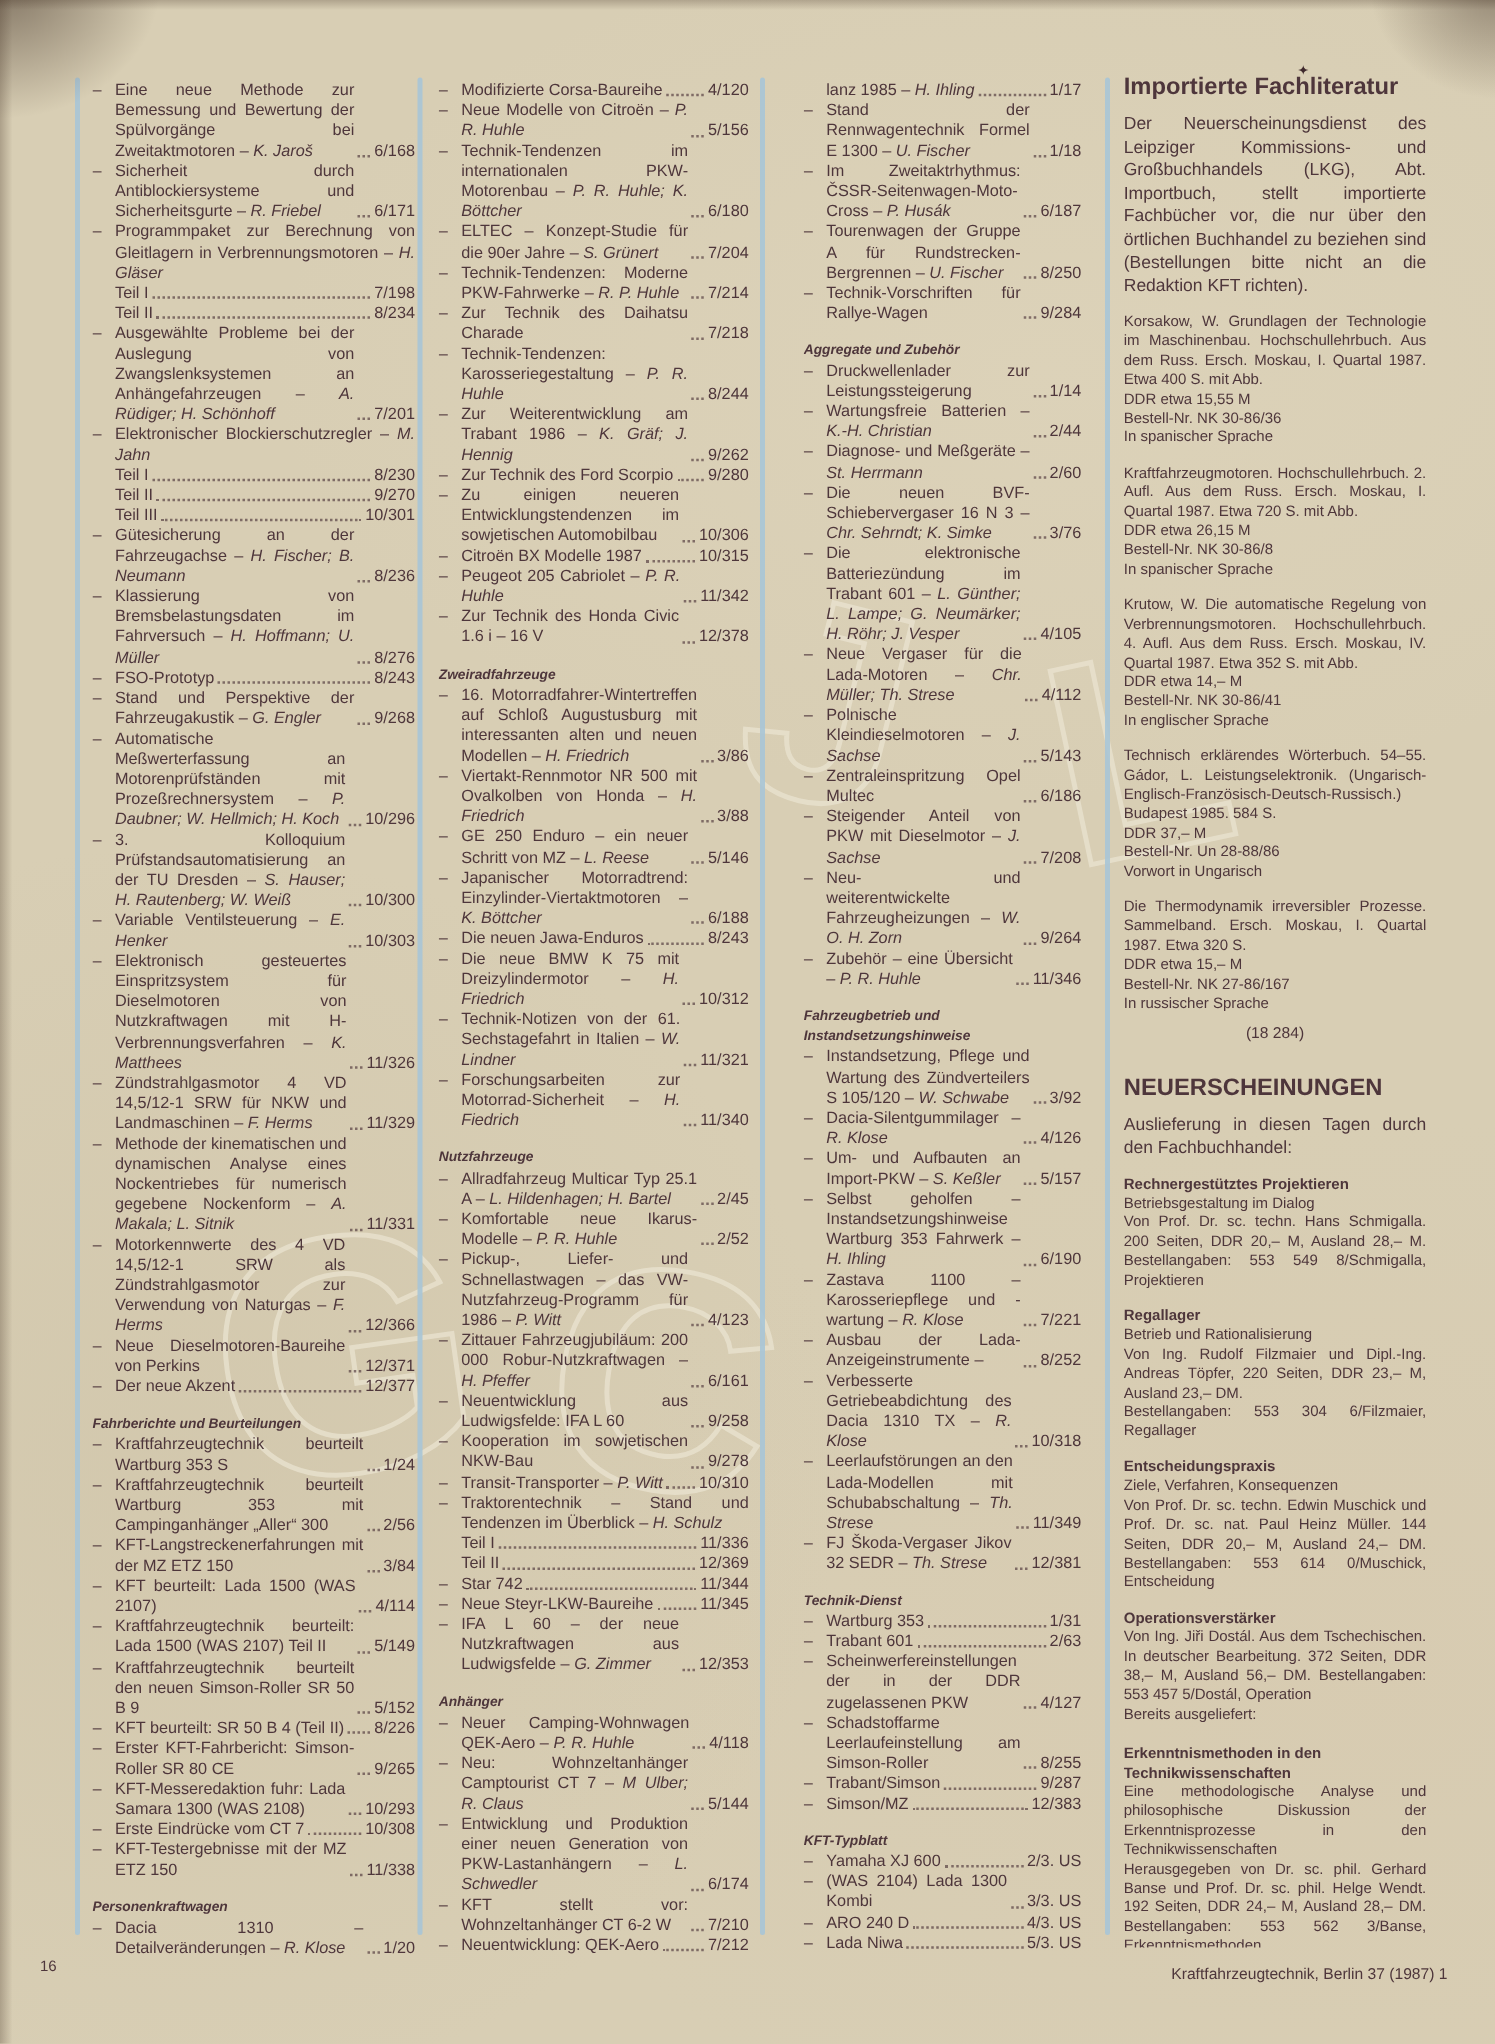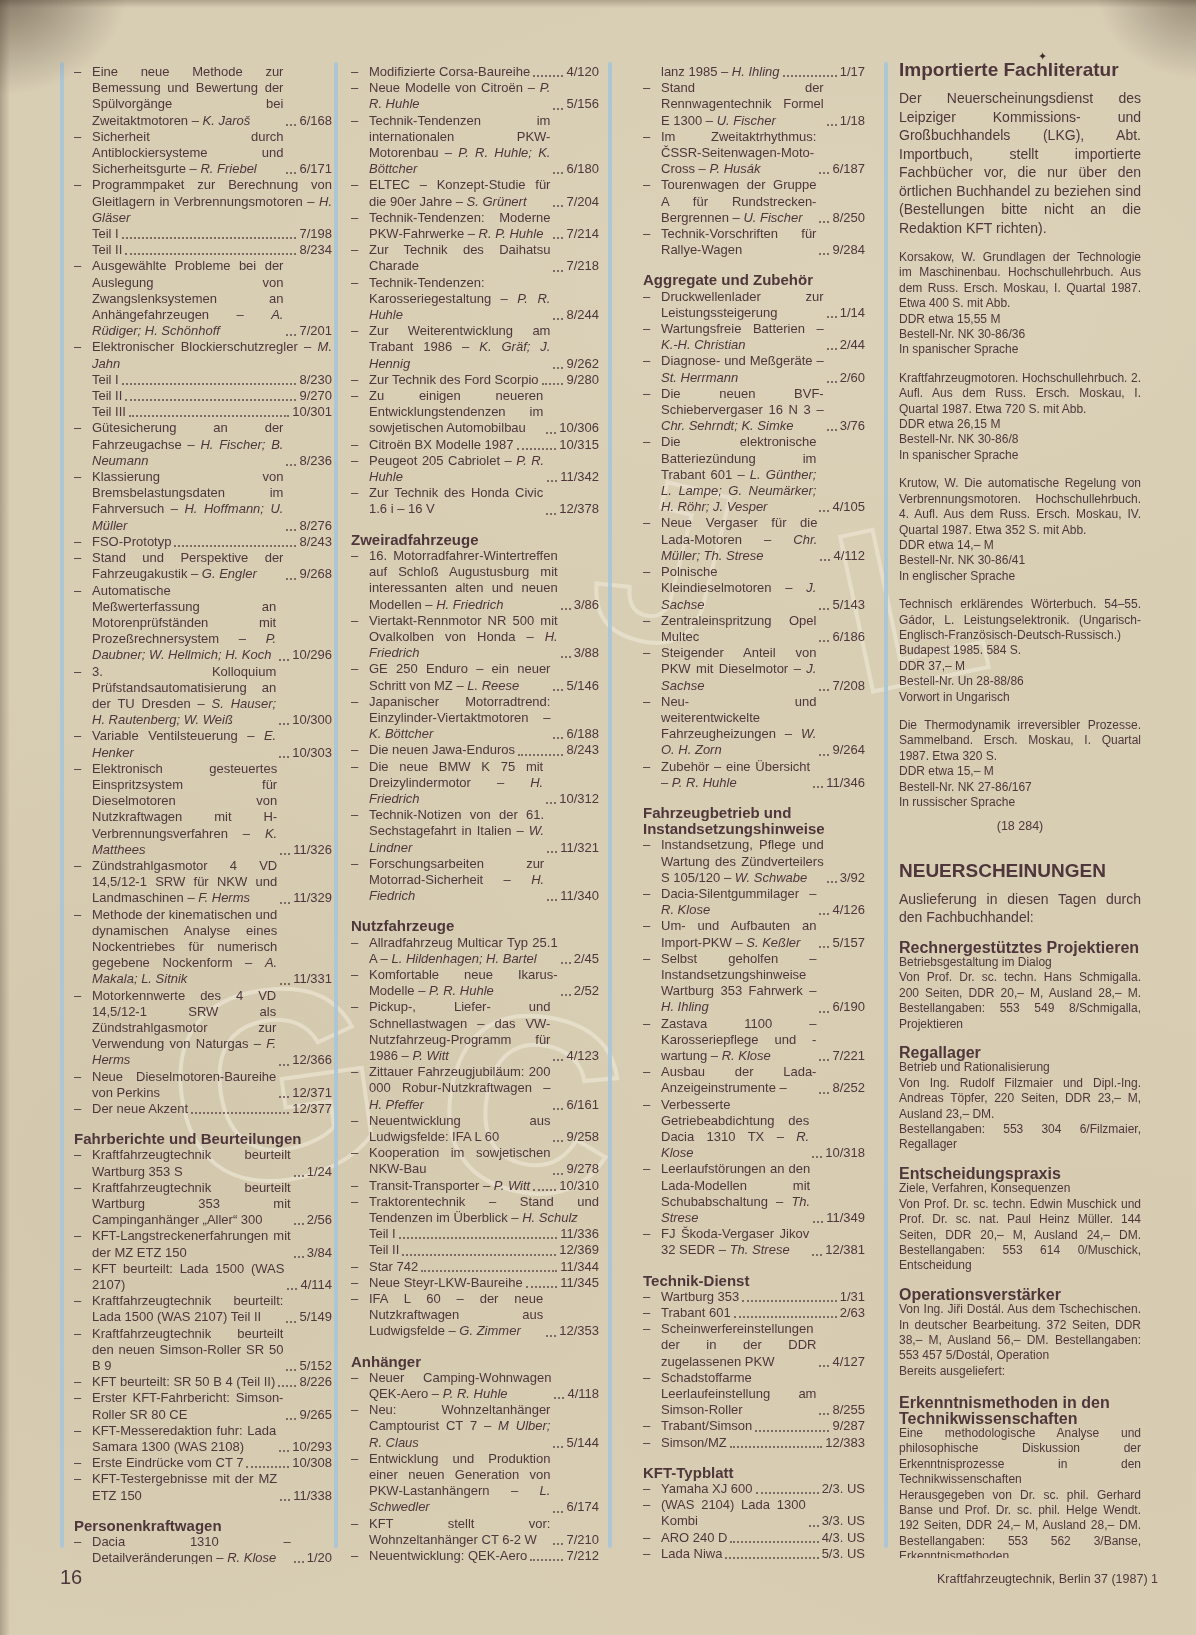--- a/index.html
+++ b/index.html
@@ -32,40 +32,40 @@
   .ghost.g3{left:840px;top:470px;font-size:230px;transform:rotate(-12deg);}
   
   .vrule{position:absolute;top:62px;height:1486px;width:4px;background:#a9c6d6;opacity:.92;border-radius:2px;}
   .r1{left:60px;} .r2{left:334px;} .r3{left:608px;} .r4{left:884px;}
   
   .col{position:absolute;top:64px;height:1500px;overflow:hidden;font-size:13px;line-height:16.2px;}
   .col1{left:74px;width:258px;}
   .col2{left:351px;width:248px;}
   .col3{left:624px;width:222px;margin-left:19px;}
   .col4{left:899px;width:242px;top:58px;}
-  .shead{font-weight:bold;margin-top:14px;font-size:15px;}
+  .shead{font-weight:bold;margin-top:14px;font-size:11px;font-style:italic;}
   .col > .shead:first-child{margin-top:0;}
   .entry{display:flex;align-items:flex-end;}
   .entry .dash{flex:0 0 18px;align-self:flex-start;}
   .entry .txt{flex:0 1 auto;text-align:justify;hyphens:auto;-webkit-hyphens:auto;}
   .entry .lead{flex:1 0 10px;border-bottom:2px dotted rgba(78,54,59,.65);margin:0 3px 3px 3px;height:0;align-self:flex-end;}
   .entry .pg{flex:0 0 auto;white-space:nowrap;}
   
   .bigh{font-size:19px;line-height:23px;font-weight:bold;margin:0 0 8px 0;}
   .intro{font-size:14px;line-height:18.5px;text-align:justify;hyphens:auto;-webkit-hyphens:auto;margin-bottom:4px;}
   .book{margin-top:13px;font-size:12px;line-height:15.4px;}
   .book.tight{margin-top:16px;}
   .book .bpara{text-align:justify;hyphens:auto;-webkit-hyphens:auto;}
   .btitle{font-weight:normal;}
-  .btitle-block{font-weight:bold;font-size:16px;}
+  .btitle-block{font-weight:bold;font-size:12px;}
   .bline{text-align:justify;hyphens:auto;-webkit-hyphens:auto;}
   .rightline{text-align:center;font-size:12.5px;margin-top:8px;}
   .boldline{font-weight:bold;font-size:12.6px;margin-top:2px;letter-spacing:.3px;}
   .mark{position:absolute;left:1038px;top:50px;font-size:11px;color:#3e282c;}
-  .footer-left{position:absolute;left:60px;top:1566px;font-size:20px;}
+  .footer-left{position:absolute;left:32px;top:1566px;font-size:12px;}
   .footer-right{position:absolute;right:38px;top:1572px;font-size:12.5px;}
 </style>
 </head>
 <body>
 
 <div class="page">
   <div class="ghosts">
       <span class="ghost g0">G</span>
       <span class="ghost g1">C</span>
       <span class="ghost g2">J</span>

